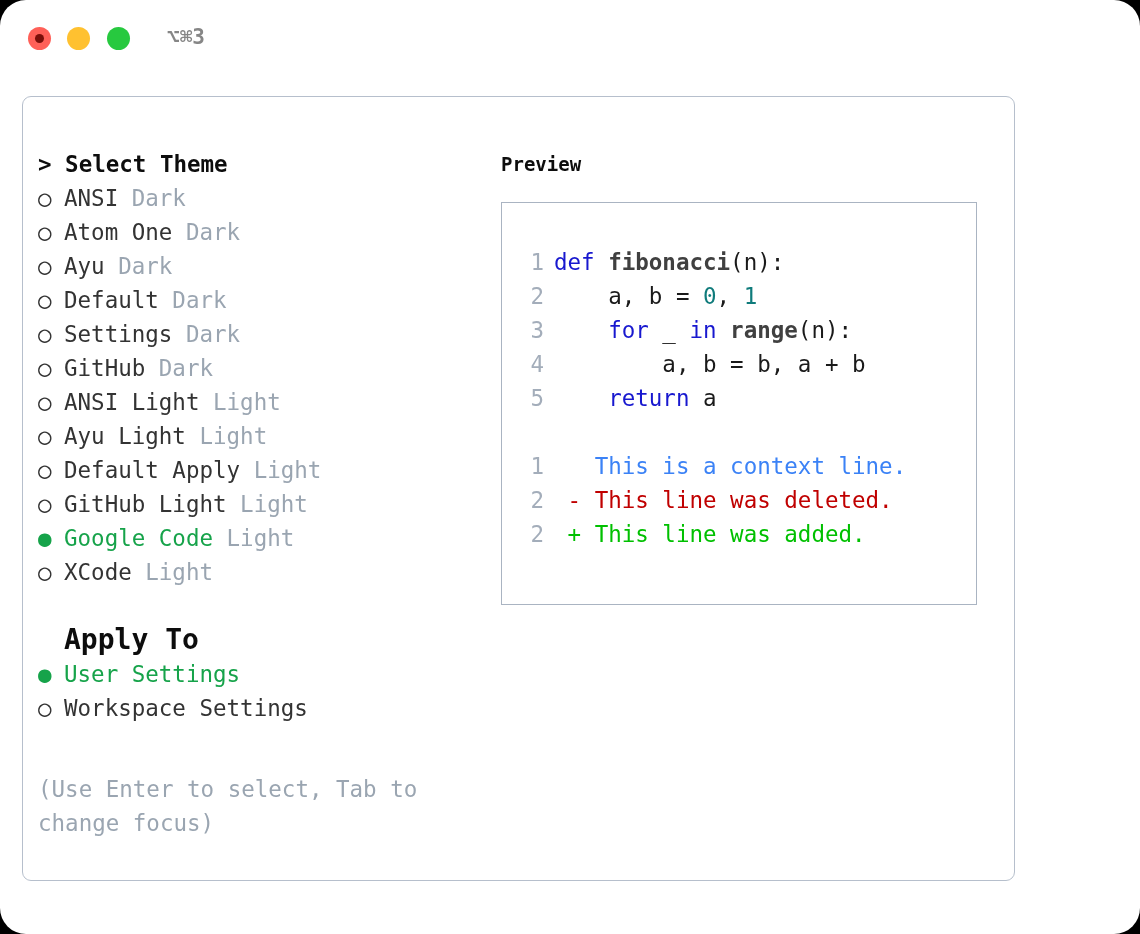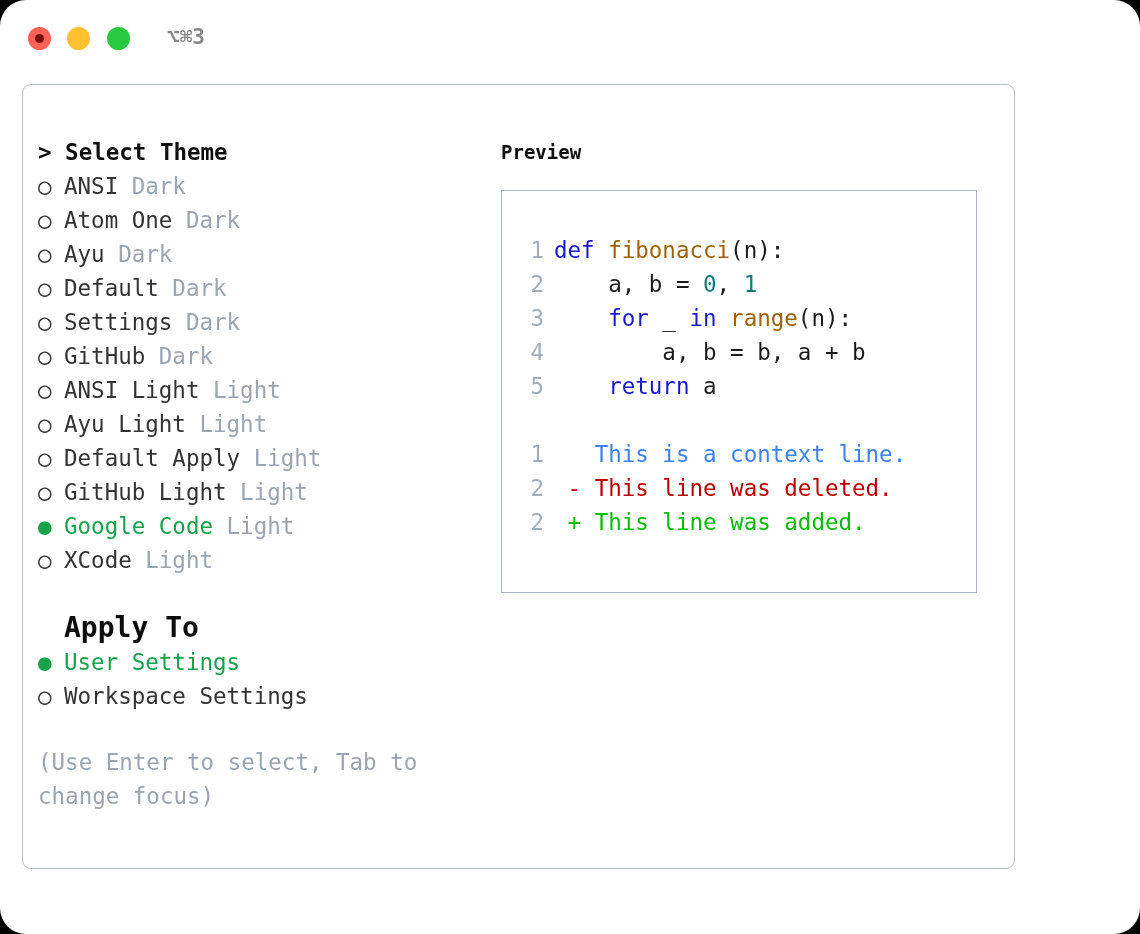--- a/index.html
+++ b/index.html
@@ -58,21 +58,21 @@
     font-weight: bold;
     color: #868686;
     letter-spacing: 0px;
     white-space: pre;
   }
 
   
   #panel {
     position: absolute;
     left: 22px;
-    top: 84px;
+    top: 96px;
     width: 993px;
     height: 785px;
     border: 1.5px solid #b6bfcc;
     border-radius: 9px;
     box-sizing: border-box;
     background: #ffffff;
   }
 
   
   #theme-column {
@@ -110,21 +110,21 @@
     height: 34px;
     line-height: 34px;
     font-size: 28px;
     font-weight: bold;
     color: #0d0d0d;
     padding-left: 26px;
     white-space: pre;
   }
 
   #hint-block {
-    margin-top: 32px;
+    margin-top: 47px;
     font-size: 22.5px;
     line-height: 34px;
     color: #9aa5b1;
     width: 410px;
     white-space: pre-wrap;
   }
 
   
   #preview-column {
     position: absolute;
@@ -157,21 +157,21 @@
     padding-left: 18px;
   }
   .ln {
     display: inline-block;
     width: 24px;
     text-align: right;
     color: #a3adba;
     margin-right: 10px;
   }
   .kw   { color: #1818cf; }
-  .fn   { color: #a16207; }
+  .fn   { color: #404040; font-weight: bold; }
   .num  { color: #0f7b7b; }
   .pl   { color: #1a1a1a; }
   .ctx  { color: #3b82f6; }
   .del  { color: #c00000; }
   .add  { color: #00c000; }
   .blank-line { height: 34px; }
 </style>
 </head>
 <body>
 

